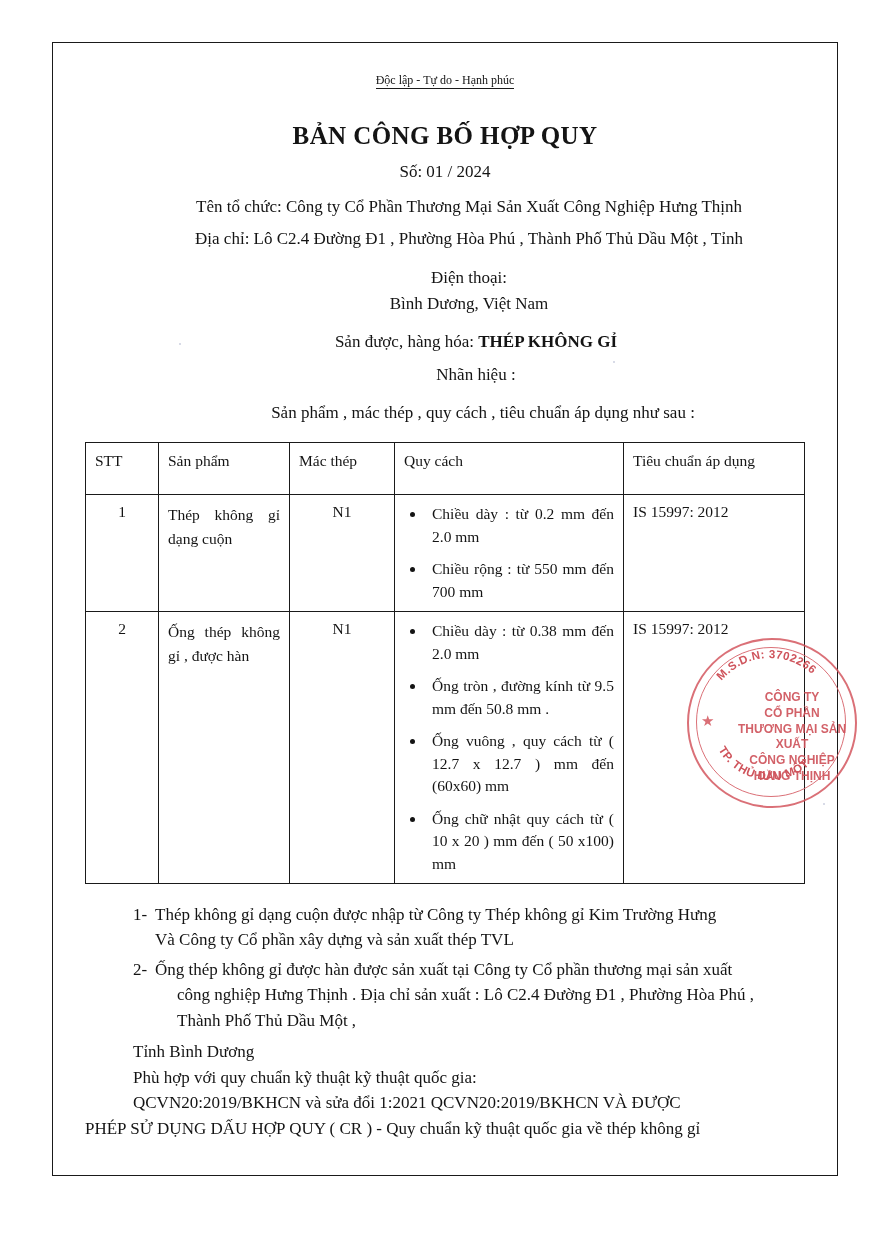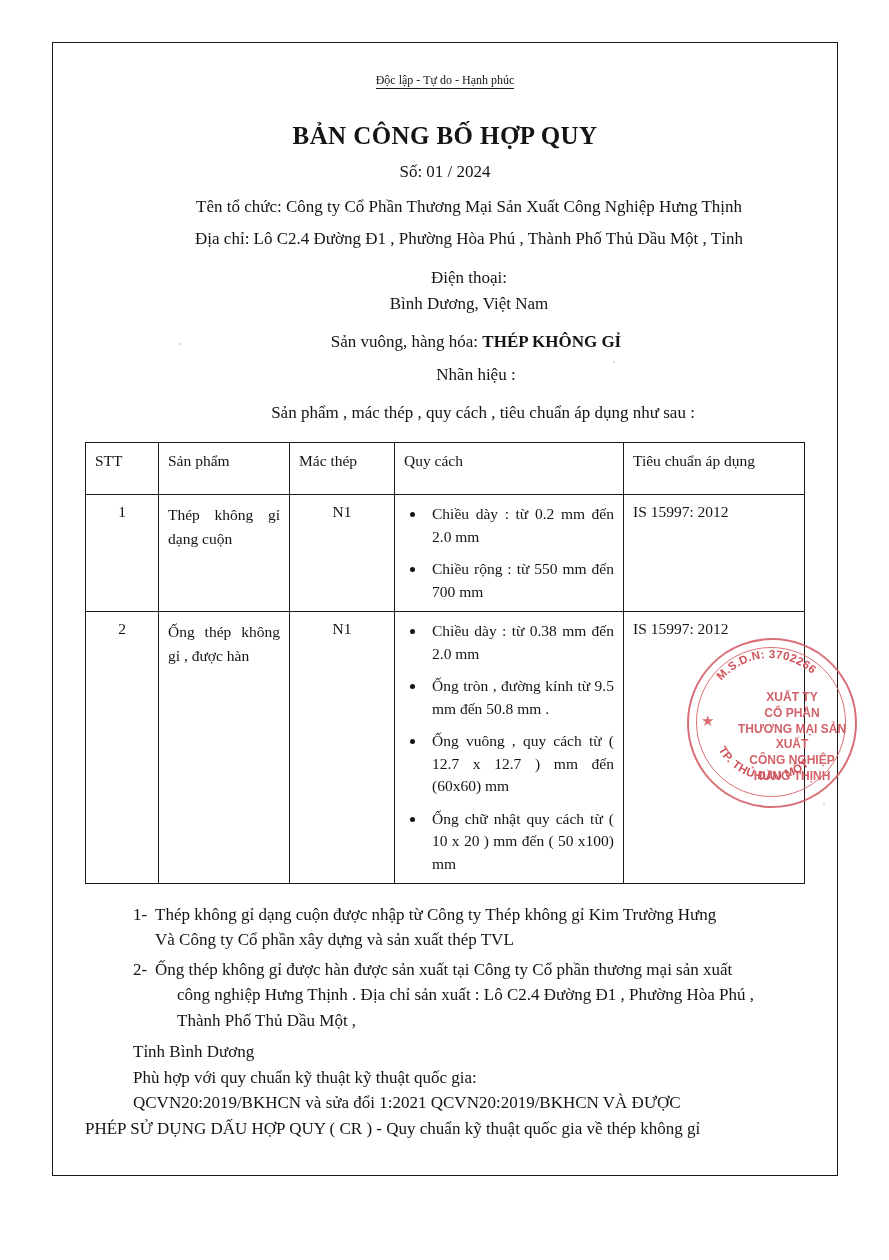--- a/index.html
+++ b/index.html
@@ -216,21 +216,21 @@
 
     <div class="doc-title">BẢN CÔNG BỐ HỢP QUY</div>
     <div class="doc-number">Số: 01 / 2024</div>
 
     <div class="para">Tên tổ chức: Công ty Cổ Phần Thương Mại Sản Xuất Công Nghiệp Hưng Thịnh</div>
     <div class="para tight">Địa chỉ: Lô C2.4 Đường Đ1 , Phường Hòa Phú , Thành Phố Thủ Dầu Một , Tỉnh</div>
     <div class="para">Điện thoại:</div>
     <div class="para tight" style="margin-top:0">Bình Dương, Việt Nam</div>
 
     <div class="para indent-more">
-      <span>Sản vuông, hàng hóa: </span><span class="b">THÉP KHÔNG GỈ</span>
+      <span>Sản được, hàng hóa: </span><span class="b">THÉP KHÔNG GỈ</span>
     </div>
     <div class="para indent-more tight">Nhãn hiệu :</div>
     <div class="para indent-more" style="padding-left:76px">Sản phẩm , mác thép , quy cách , tiêu chuẩn áp dụng như sau :</div>
 
     <table class="spec">
       <thead>
         <tr>
           <th class="c-stt">STT</th>
           <th class="c-sp">Sản phẩm</th>
           <th class="c-mac">Mác thép</th>
@@ -305,21 +305,21 @@
         <path id="arcBottom" d="M 24,83 A 59,59 0 0 0 142,83"></path>
       </defs>
       <text class="arc-text">
         <textPath href="#arcTop" startOffset="22%">M.S.D.N: 3702266</textPath>
       </text>
       <text class="arc-text">
         <textPath href="#arcBottom" startOffset="16%">TP. THỦ DẦU MỘT</textPath>
       </text>
     </svg>
     <div class="center-text">
-      <div>XUẤT TY</div>
+      <div>CÔNG TY</div>
       <div>CỔ PHẦN</div>
       <div class="small">THƯƠNG MẠI SẢN XUẤT</div>
       <div class="small">CÔNG NGHIỆP</div>
       <div>HƯNG THỊNH</div>
     </div>
   </div>
 
   <div class="speck" style="left:560px; top:318px;"></div>
   <div class="speck" style="left:770px; top:760px;"></div>
   <div class="speck" style="left:126px; top:300px;"></div>

